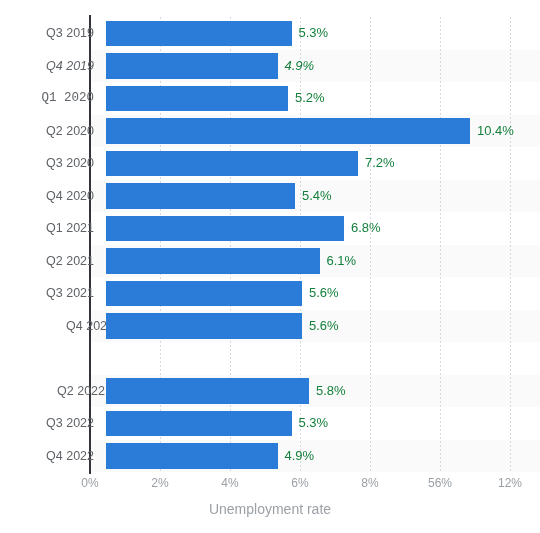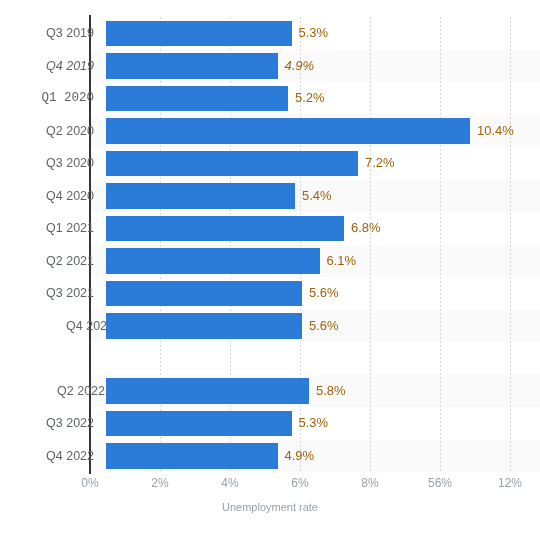--- a/index.html
+++ b/index.html
@@ -96,21 +96,21 @@
     top: 3.5px;
     height: 25.5px;
     background: #2b7cd8;
   }
   .val-label {
     position: absolute;
     top: 0;
     height: 32.5px;
     line-height: 32.5px;
     font-size: 13px;
-    color: #a16207;
+    color: #15803d;
     white-space: nowrap;
   }
 
   
   .xticks {
     position: absolute;
     left: 0;
     top: 476px;
     width: 540px;
     height: 20px;
@@ -122,21 +122,21 @@
     font-size: 12px;
     color: #9aa0a6;
     white-space: nowrap;
   }
   .axis-title {
     position: absolute;
     left: 0;
     top: 501px;
     width: 540px;
     text-align: center;
-    font-size: 11px;
+    font-size: 14px;
     color: #9aa0a6;
   }
 </style>
 </head>
 <body>
 
 <div id="chart-root">
 
   <div class="plot-area">
     <div id="bands">

